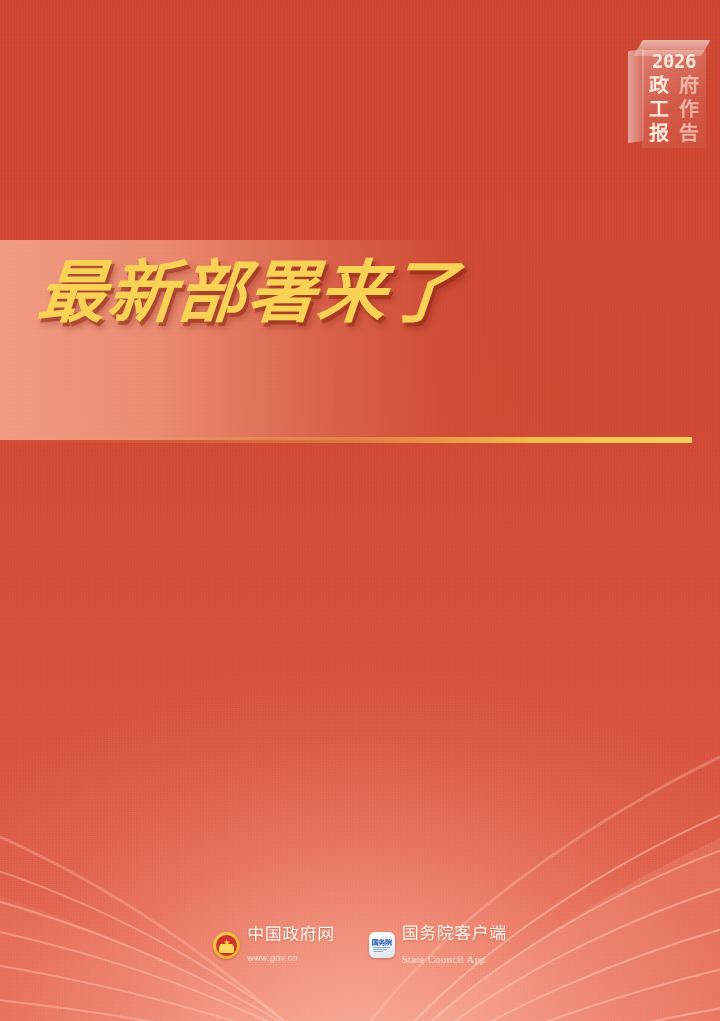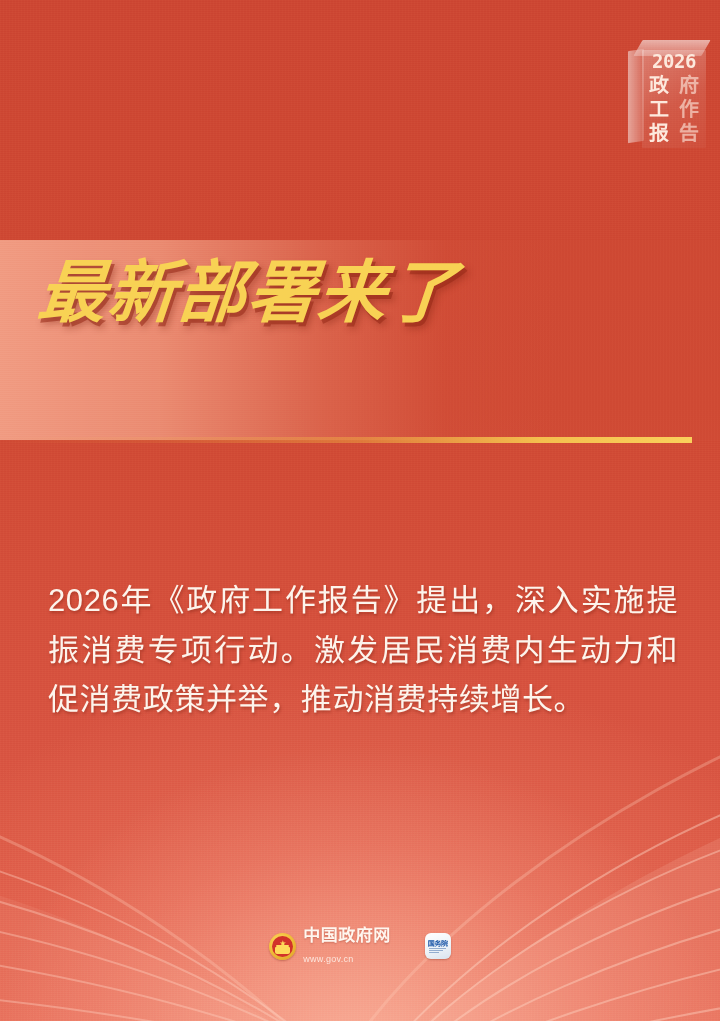--- a/index.html
+++ b/index.html
@@ -249,21 +249,21 @@
     content: "";
     position: absolute;
     left: 1px; right: 1px; top: -2px;
     height: 2px;
     background: #ffd95b;
     border-radius: 1px;
   }
   .logo-text { line-height: 1.1; }
   .logo-text .cn {
     font-size: 17px;
-    font-weight: 700;
+    font-weight: 400;
     color: #fff6ef;
     letter-spacing: .5px;
     white-space: nowrap;
     text-shadow: 0 1px 2px rgba(120,30,16,.30);
   }
   .logo-text .sub {
     font-size: 9px;
     color: rgba(255,243,236,.86);
     letter-spacing: .3px;
     white-space: nowrap;
@@ -359,21 +359,20 @@
   </div>
 
   <div class="banner"></div>
 
   <div class="headline">
     <div class="line two">最新部署来了</div>
   </div>
 
   <div class="gold-rule"></div>
 
-  <p class="body-copy">2026年《政府工作报告》提出，深入实施提振消费专项行动。激发居民消费内生动力和促消费政策并举，推动消费持续增长。</p>
 
   <div class="footer">
 
     <div class="logo">
       <div class="emblem">
         <div class="inner"></div>
         <div class="star">★</div>
         <div class="gate"></div>
       </div>
       <div class="logo-text">
@@ -384,17 +383,21 @@
 
     <div class="logo">
       <div class="appicon">
         <span class="tag">国务院</span>
         <span class="bars">
             <i></i>
             <i></i>
             <i></i>
           </span>
       </div>
+      <div class="logo-text">
+        <div class="cn">国务院客户端</div>
+        <div class="sub serif">State Council App</div>
+      </div>
     </div>
 
   </div>
 
 </div>
 
 </body></html>

